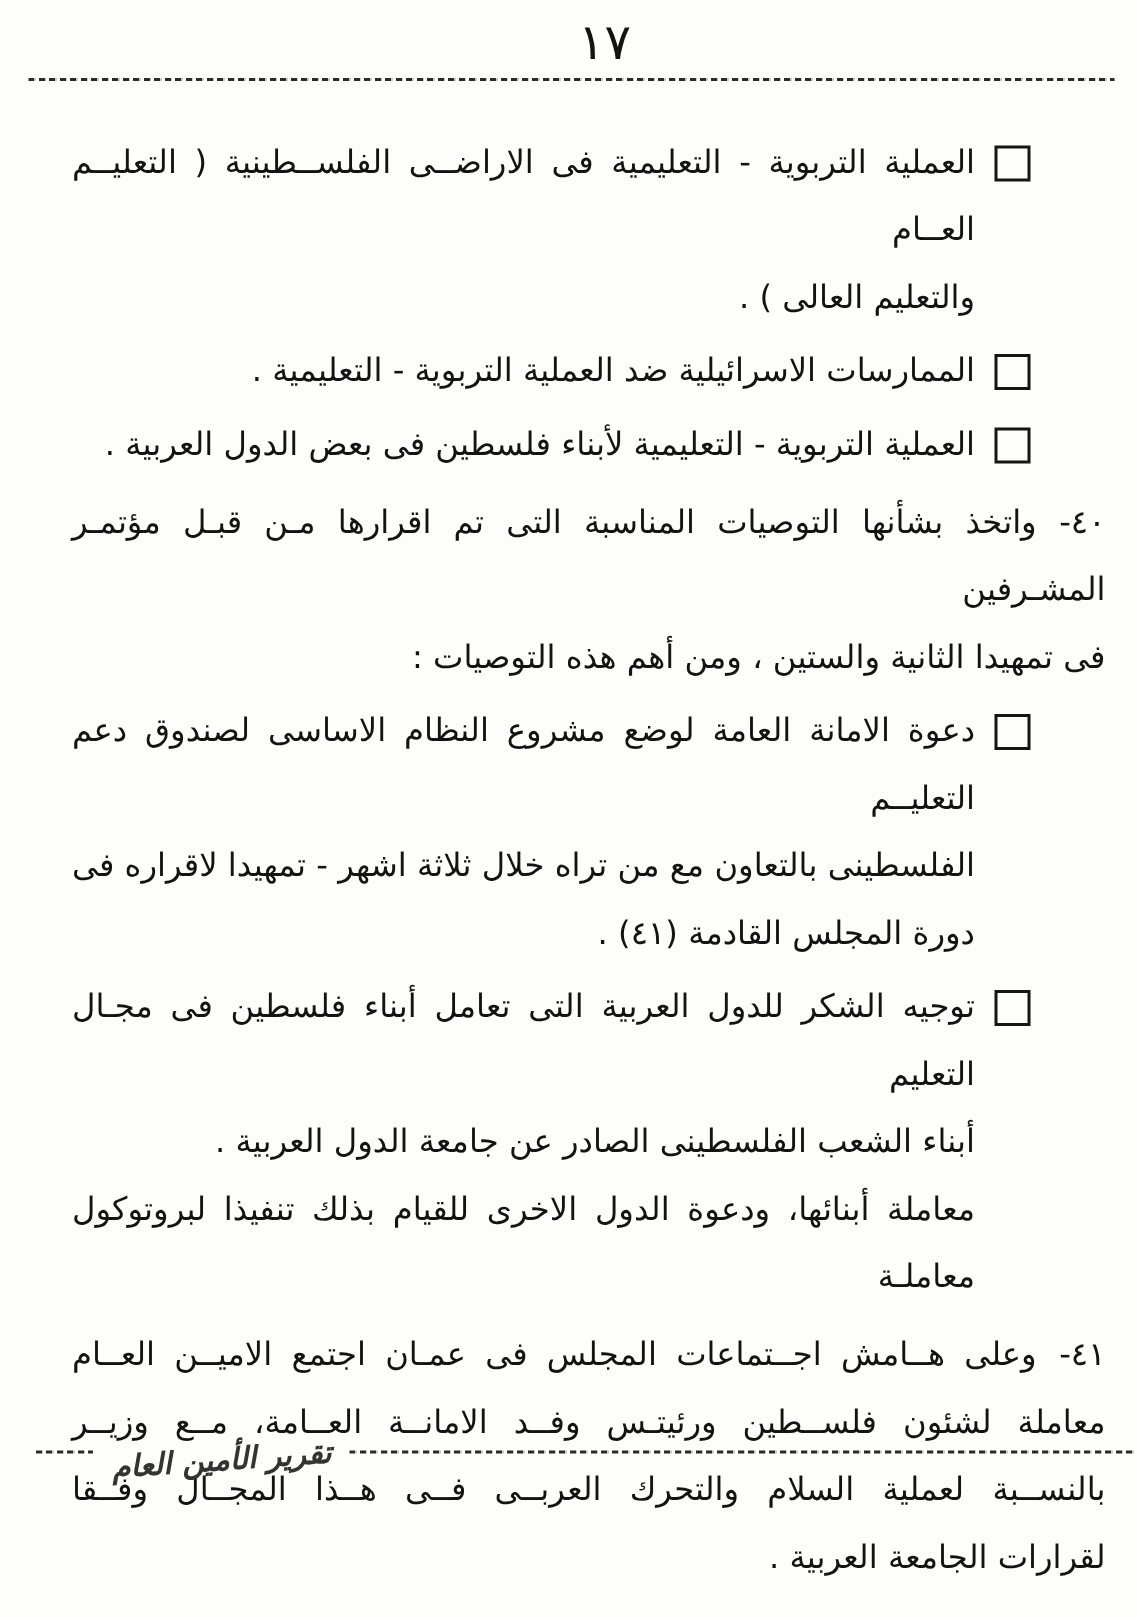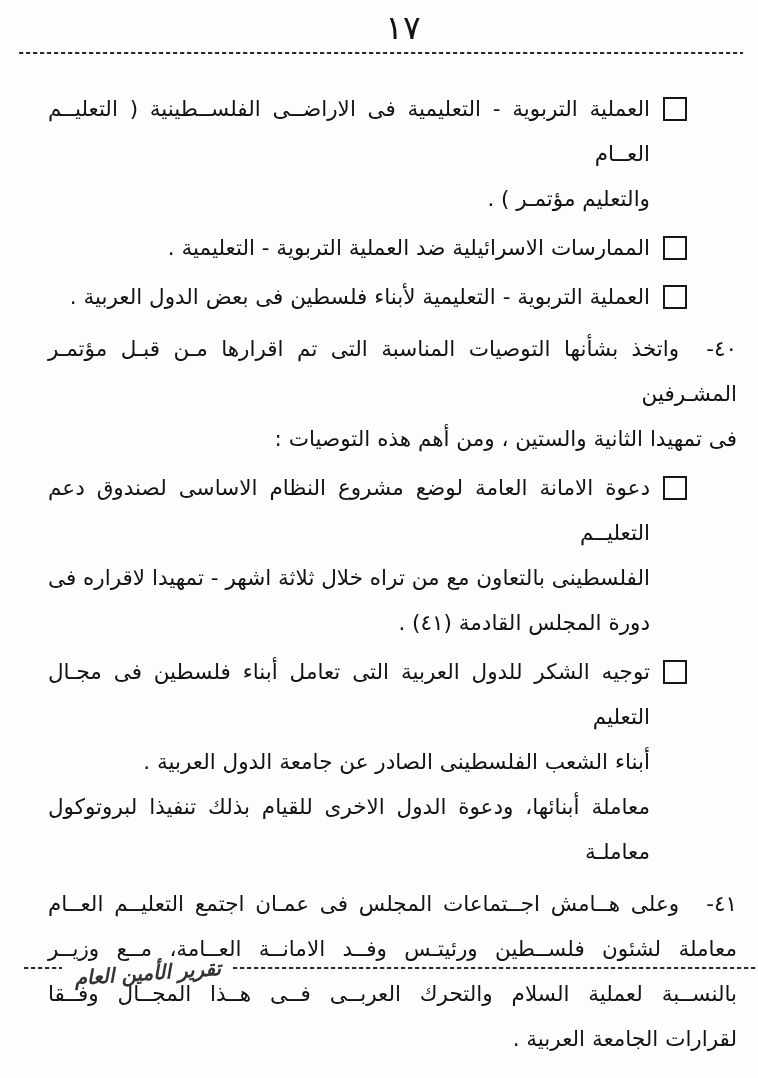--- a/index.html
+++ b/index.html
@@ -25,21 +25,21 @@
   .line{white-space:nowrap;}
   .line.just{white-space:normal;text-align:justify;text-align-last:justify;}
   .block{margin-bottom:4px;}
   .block.numbered{margin-top:7px;}
   .bullet{display:flex;gap:13px;margin-left:0;margin-right:50px;}
   .bullet .lines{flex:1;min-width:0;}
   .sq{
     flex:none;width:20px;height:20px;margin-top:11px;
     border:2.5px solid #161616;background:transparent;
   }
-  .num{display:inline-block;margin-left:27px;}
+  .num{display:inline-block;margin-left:15px;}
   .footer{
     position:absolute;top:956px;left:24px;right:2px;
     display:flex;direction:rtl;align-items:center;gap:12px;
   }
   .f-line{flex:1;}
   .f-dash{width:38px;}
   .f-note{
     flex:none;font-size:20px;font-weight:bold;font-style:italic;
     transform:rotate(-4deg) translateY(5px);
     color:#2b2b2b;letter-spacing:1px;
@@ -51,21 +51,21 @@
 
 <div class="pagenum">١٧</div>
 <div class="rule toprule"></div>
 
 <div class="content">
 
   <div class="block bullet">
     <span class="sq"></span>
     <div class="lines">
       <div class="line just">العملية التربوية - التعليمية فى الاراضــى الفلســطينية ( التعليــم العــام</div>
-      <div class="line">والتعليم مؤتمـر ) .</div>
+      <div class="line">والتعليم العالى ) .</div>
     </div>
   </div>
 
   <div class="block bullet">
     <span class="sq"></span>
     <div class="lines">
       <div class="line">الممارسات الاسرائيلية ضد العملية التربوية - التعليمية .</div>
     </div>
   </div>
 
@@ -93,21 +93,21 @@
   <div class="block bullet">
     <span class="sq"></span>
     <div class="lines">
       <div class="line just">توجيه الشكر للدول العربية التى تعامل أبناء فلسطين فى مجـال التعليم</div>
       <div class="line">أبناء الشعب الفلسطينى الصادر عن جامعة الدول العربية .</div>
       <div class="line just">معاملة أبنائها، ودعوة الدول الاخرى للقيام بذلك تنفيذا لبروتوكول معاملـة</div>
     </div>
   </div>
 
   <div class="block numbered">
-    <div class="line just"><span class="num">٤١-</span><span>وعلى هــامش اجــتماعات المجلس فى عمـان اجتمع التعليــم العــام</span></div>
+    <div class="line just"><span class="num">٤١-</span><span>وعلى هــامش اجــتماعات المجلس فى عمـان اجتمع الاميــن العــام</span></div>
     <div class="line just">معاملة لشئون فلســطين ورئيتـس وفــد الامانــة العــامة، مــع وزيــر</div>
     <div class="line just">بالنســبة لعملية السلام والتحرك العربــى فــى هــذا المجــال وفــقا</div>
     <div class="line">لقرارات الجامعة العربية .</div>
   </div>
 
 </div>
 
 <div class="footer">
   <div class="rule f-line"></div>
   <div class="f-note">تقرير الأمين العام</div>

